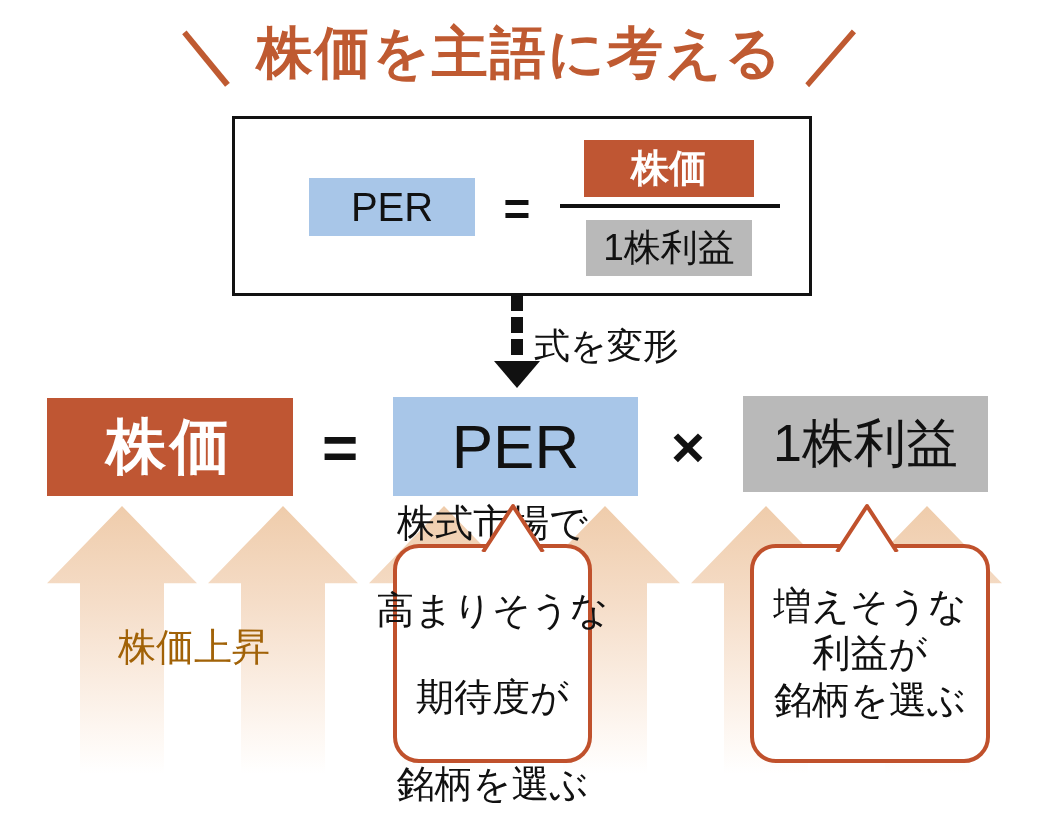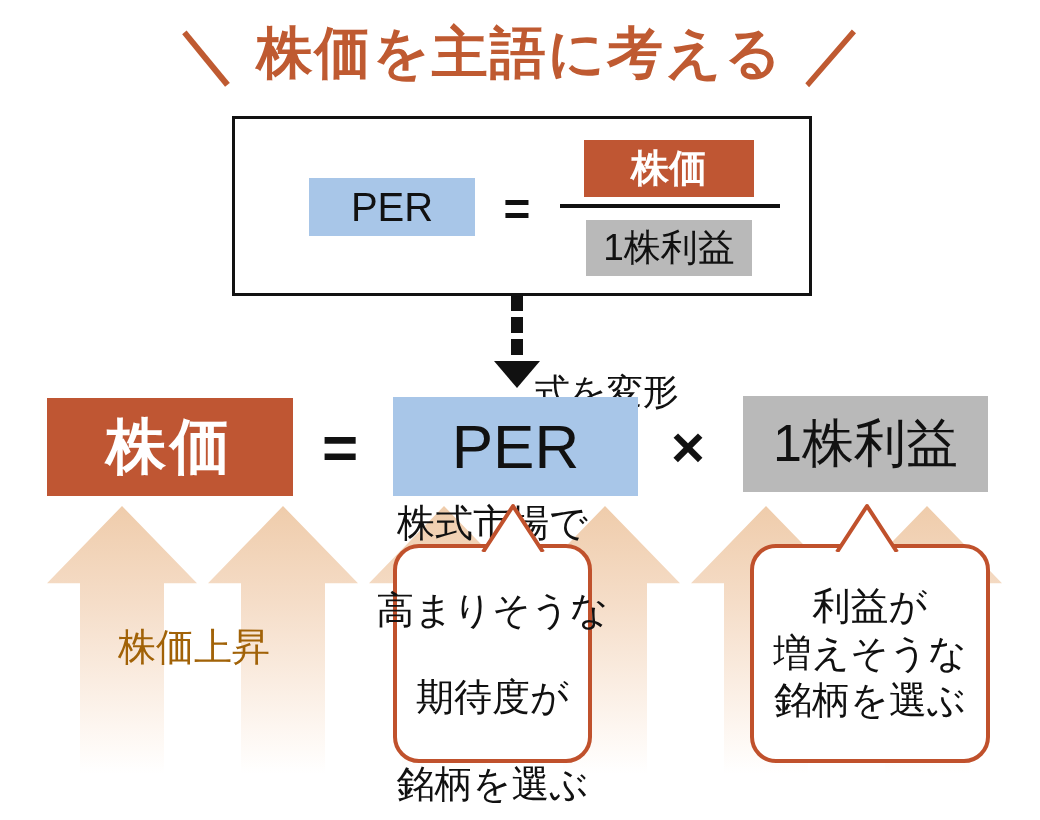--- a/index.html
+++ b/index.html
@@ -47,21 +47,21 @@
   .dashed-arrow-shaft{
     position:absolute;left:511px;top:295px;width:12px;height:66px;
     background:repeating-linear-gradient(to bottom,#111 0 16px,transparent 16px 22px);
   }
   .dashed-arrow-head{
     position:absolute;left:494px;top:361px;width:0;height:0;
     border-left:23px solid transparent;border-right:23px solid transparent;
     border-top:27px solid #111;
   }
   .transform-label{
-    position:absolute;left:534px;top:322px;font-size:36px;color:#111;white-space:nowrap;margin-top:46px;
+    position:absolute;left:534px;top:322px;font-size:36px;color:#111;white-space:nowrap;
   }
   
   .eq-chip{position:absolute;display:flex;align-items:center;justify-content:center;}
   .eq-stock{left:47px;top:398px;width:246px;height:98px;background:#bf5633;
     color:#fff;font-size:60px;font-weight:bold;letter-spacing:4px;}
   .eq-equals{left:312px;top:398px;width:56px;height:98px;font-size:62px;font-weight:bold;color:#111;}
   .eq-per{left:393px;top:397px;width:245px;height:99px;background:#a8c6e8;
     color:#111;font-size:62px;font-weight:500;}
   .eq-times{left:661px;top:397px;width:54px;height:99px;font-size:58px;font-weight:bold;color:#111;}
   .eq-eps{left:743px;top:396px;width:245px;height:96px;background:#b9b9b9;
@@ -139,22 +139,22 @@
     <div class="bubble-line">高まりそうな</div>
     <div class="bubble-line">期待度が</div>
     <div class="bubble-line">銘柄を選ぶ</div>
   </div>
   <svg class="bubble-tail t1" width="66" height="50" viewBox="0 0 66 50">
     <path d="M3,50 L33,4 L63,50 Z" fill="#ffffff" stroke="none"></path>
     <path d="M3,50 L33,4 L63,50" fill="none" stroke="#c0512c" stroke-width="4" stroke-linejoin="round"></path>
   </svg>
 
   <div class="bubble b2">
+    <div class="bubble-line">増えそうな</div>
     <div class="bubble-line">利益が</div>
-    <div class="bubble-line">増えそうな</div>
     <div class="bubble-line">銘柄を選ぶ</div>
   </div>
   <svg class="bubble-tail t2" width="66" height="50" viewBox="0 0 66 50">
     <path d="M3,50 L33,4 L63,50 Z" fill="#ffffff" stroke="none"></path>
     <path d="M3,50 L33,4 L63,50" fill="none" stroke="#c0512c" stroke-width="4" stroke-linejoin="round"></path>
   </svg>
 
 </div>
 
 </body></html>

